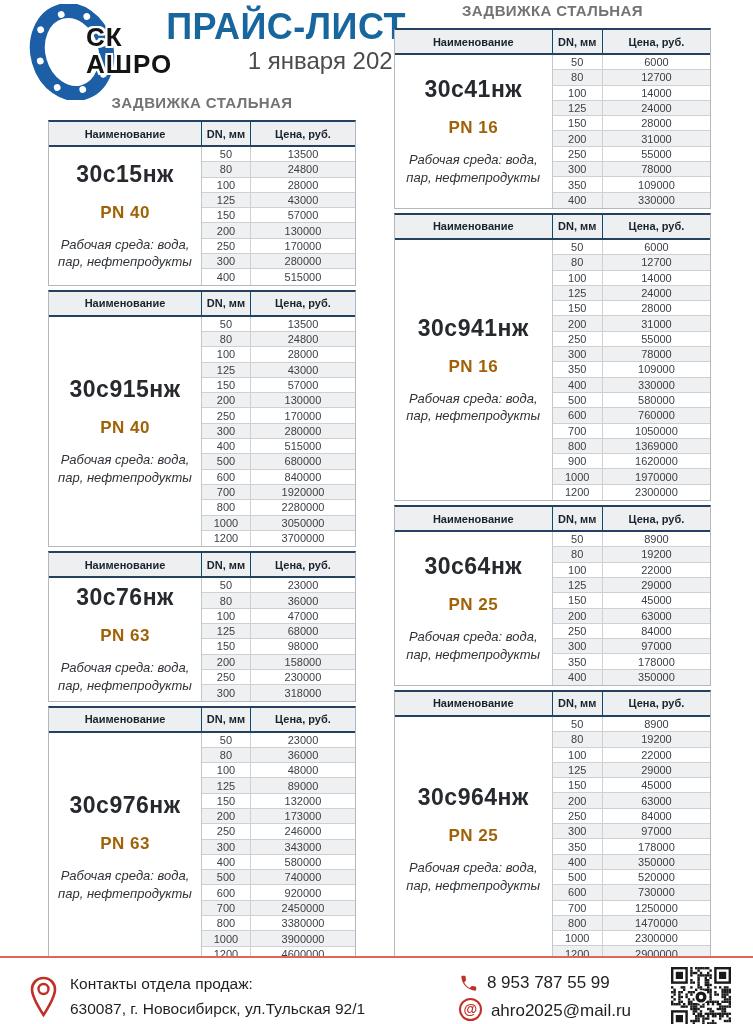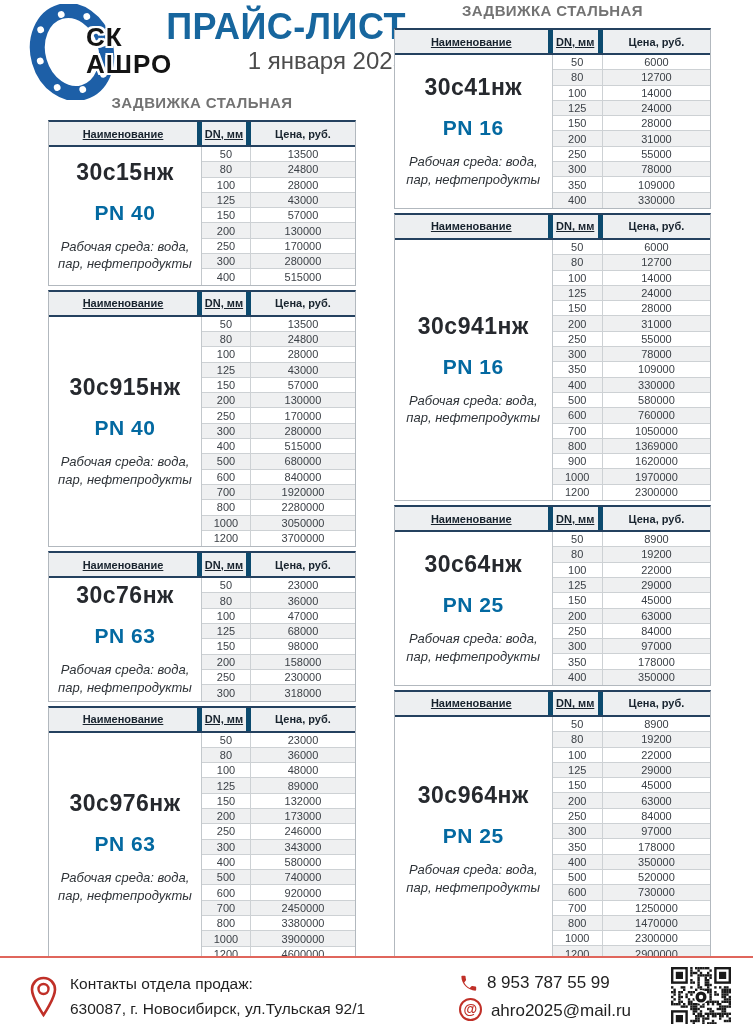--- a/index.html
+++ b/index.html
@@ -24,27 +24,27 @@
   .section-title{text-align:center;font-weight:bold;font-size:15px;color:#737373;
                  letter-spacing:0.4px;margin-bottom:9px;}
 
   
   .price-table{border:1px solid #b2b8be;border-top:2px solid #24415f;background:#fff;
                margin-bottom:4px;box-sizing:border-box;}
   .t-head{display:grid;grid-template-columns:50% 16% 34%;background:#edeff1;
           border-bottom:2px solid #24415f;height:23px;align-items:center;}
   .hc{font-size:11px;font-weight:bold;color:#17222d;text-align:center;height:100%;
       display:flex;align-items:center;justify-content:center;box-sizing:border-box;}
-  .hc.name,.hc.dn{border-right:5px solid #0c4a6e;text-decoration:underline;}
+  .hc.name,.hc.dn{border-right:1px solid #0c4a6e;}
   .t-body{display:flex;}
   .name-cell{width:50%;box-sizing:border-box;border-right:1px solid #c3c8cc;
              display:flex;flex-direction:column;justify-content:center;align-items:center;
              text-align:center;padding:0 6px;}
   .prod{font-size:23px;font-weight:bold;color:#26292e;letter-spacing:0.5px;}
-  .pn{font-size:21px;font-weight:bold;color:#0369a1;margin-top:15px;letter-spacing:0.5px;}
+  .pn{font-size:17px;font-weight:bold;color:#a16207;margin-top:15px;letter-spacing:0.5px;}
   .medium{font-style:italic;font-size:13px;color:#2e3338;margin-top:13px;line-height:1.35;}
   .rows{width:50%;display:flex;flex-direction:column;}
   .data-row{display:grid;grid-template-columns:32% 68%;height:15.3px;box-sizing:border-box;
             align-items:center;border-bottom:1px solid #cdd1d4;font-size:11px;color:#3c4147;}
   .data-row:last-child{border-bottom:none;}
   .data-row:nth-child(even){background:#eff0f1;}
   .cell{text-align:center;height:100%;display:flex;align-items:center;justify-content:center;
         box-sizing:border-box;}
   .dn-cell{border-right:1px solid #cdd1d4;}
 

